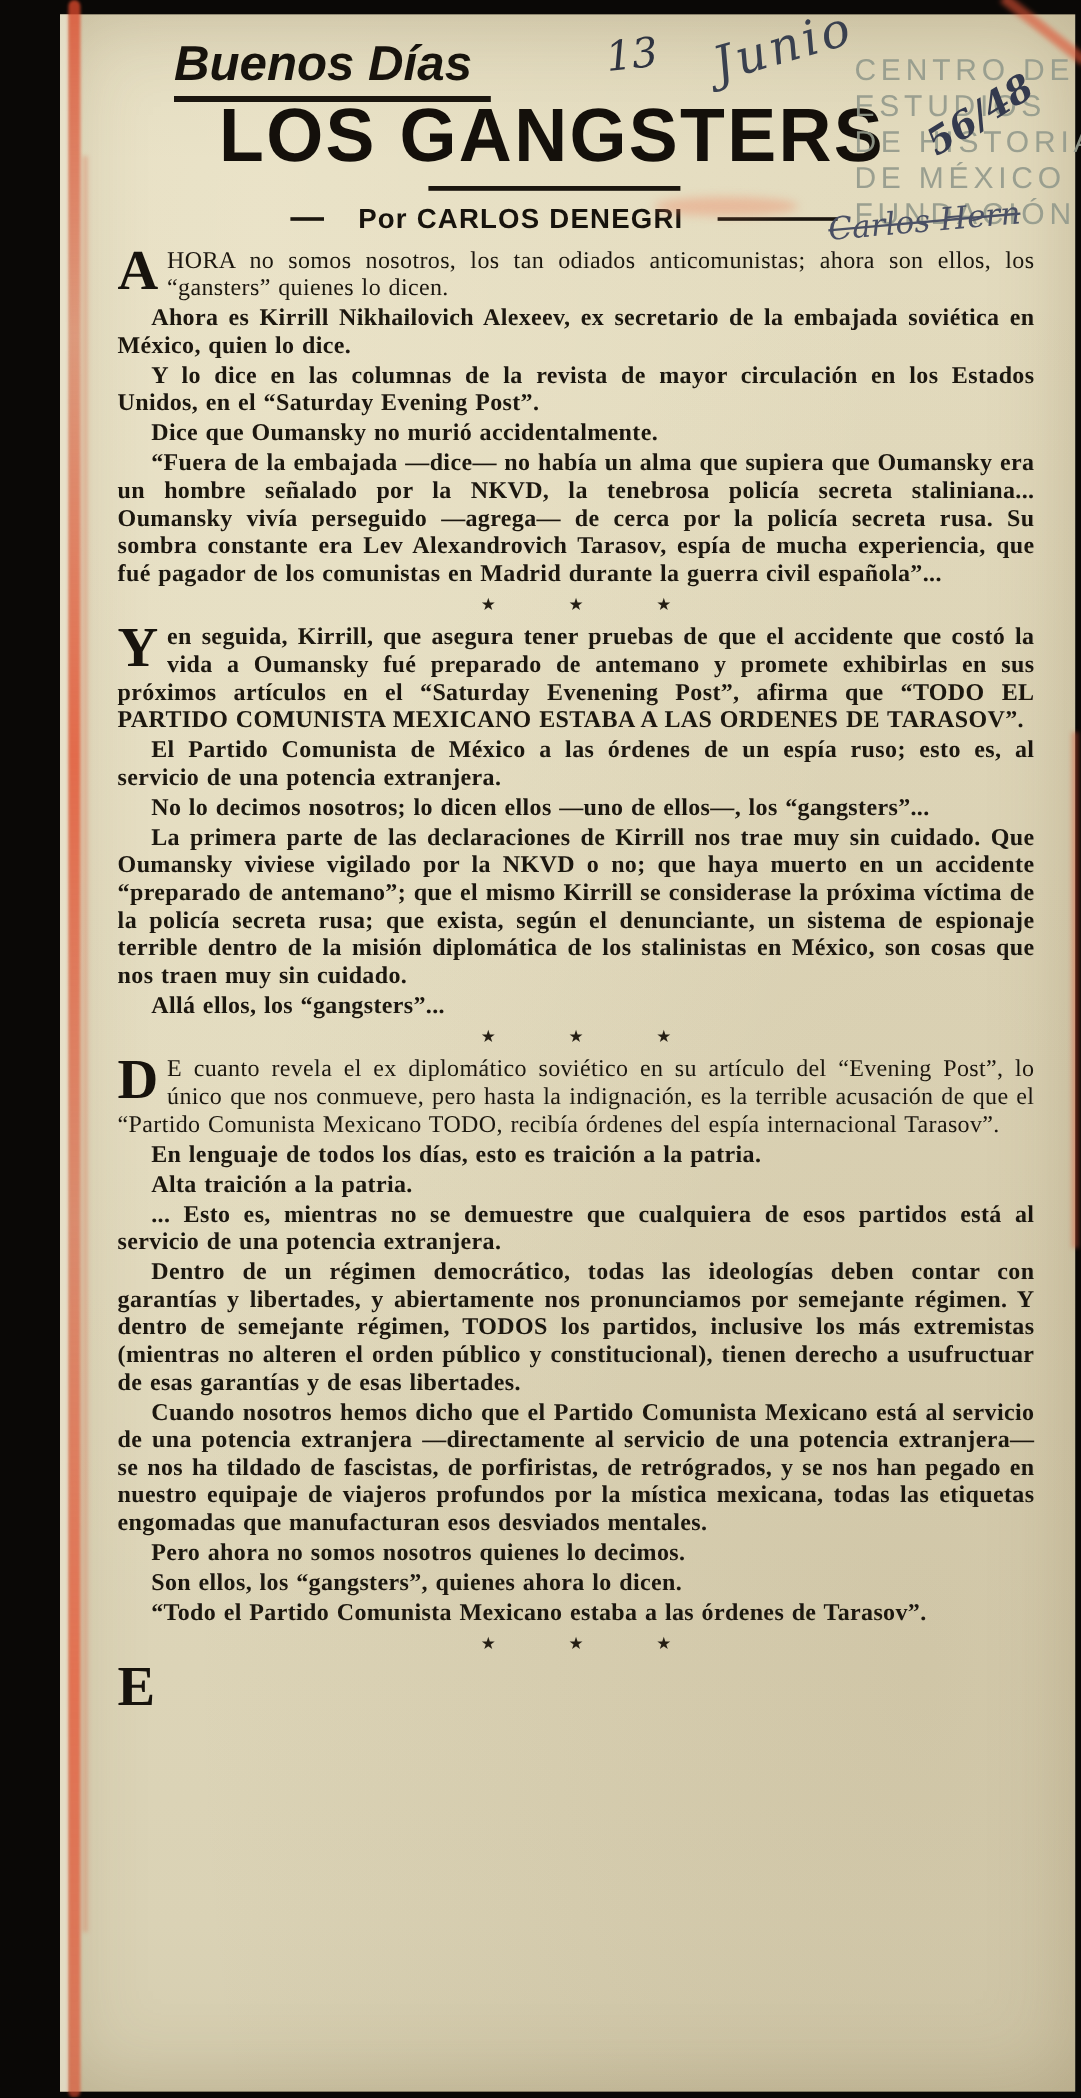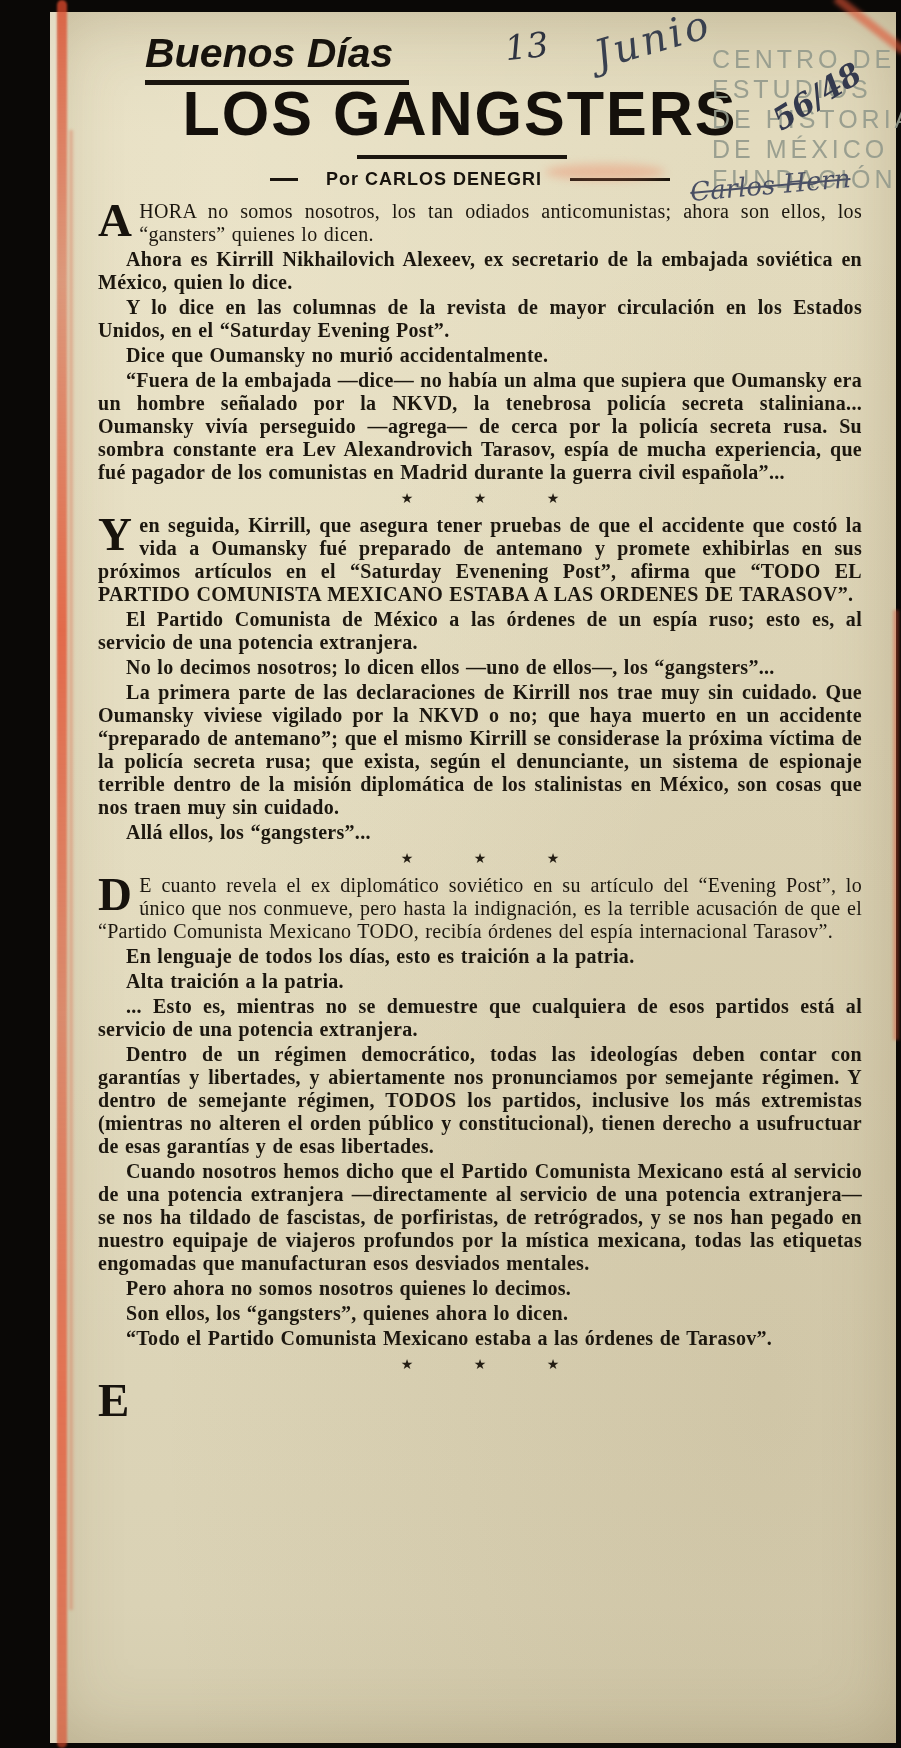--- a/index.html
+++ b/index.html
@@ -72,21 +72,21 @@
   .headline-title {
     margin-top:70px; text-align:center; transform:translateX(-20px) scaleX(.97);
     font-family:"Liberation Sans", sans-serif; font-weight:bold;
     font-size:63px; letter-spacing:2px; color:#14100b; line-height:1;
   }
   .headline-rule { width:210px; height:4px; background:#1b160f; margin:10px auto 10px; transform:translateX(-18px); }
   .byline {
     display:flex; align-items:center; justify-content:center; gap:28px;
     transform:translateX(-10px);
     font-family:"Liberation Sans", sans-serif; font-weight:bold;
-    font-size:18px; letter-spacing:1px; color:#17130d; margin-bottom:10px;
+    font-size:23px; letter-spacing:1px; color:#17130d; margin-bottom:10px;
   }
   .byline-dash { height:3px; background:#1b160f; }
   .byline-dash.short { width:28px; }
   .byline-dash.long  { width:100px; }
 
   
   .article { margin-top:6px; text-align:justify; font-size:20px; line-height:23px;
              letter-spacing:.3px; word-spacing:1px; color:#1c170f; }
   .para { margin-bottom:2px; }
   .para.indent { text-indent:28px;font-weight:bold; }

